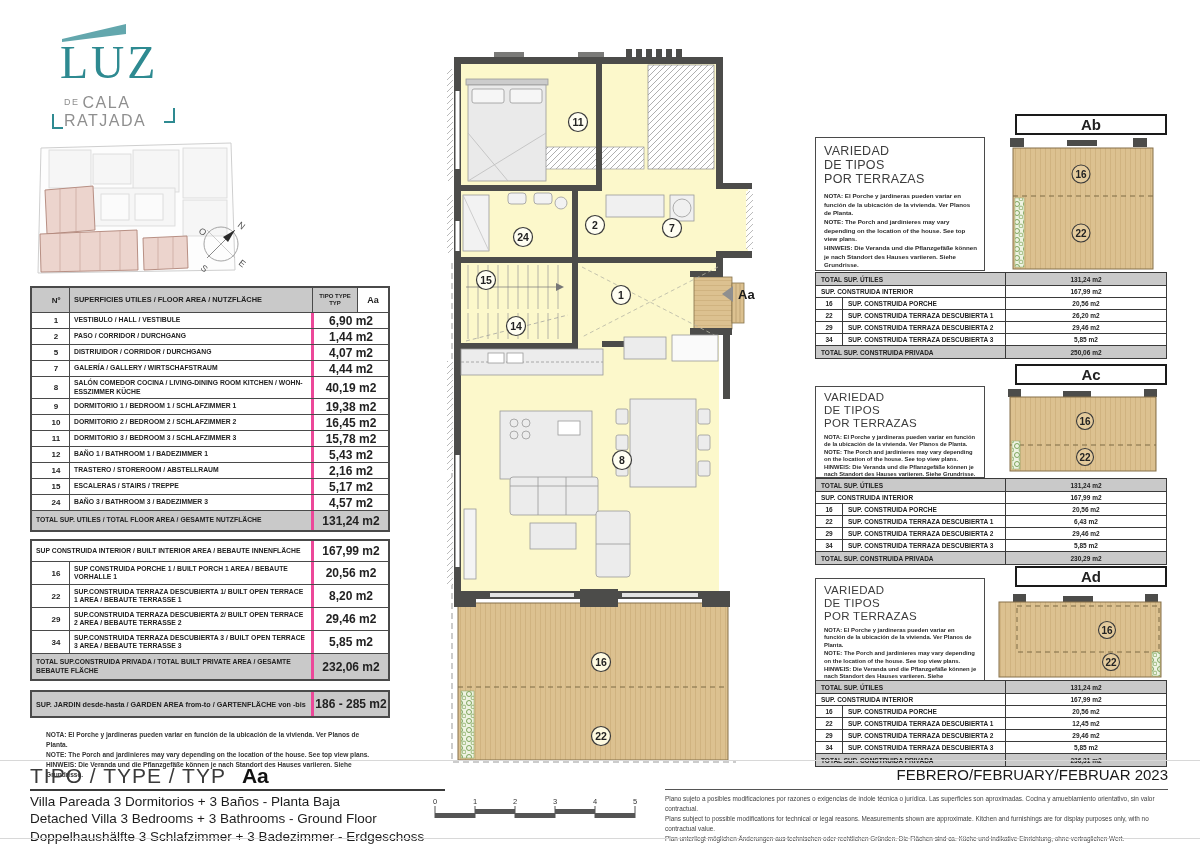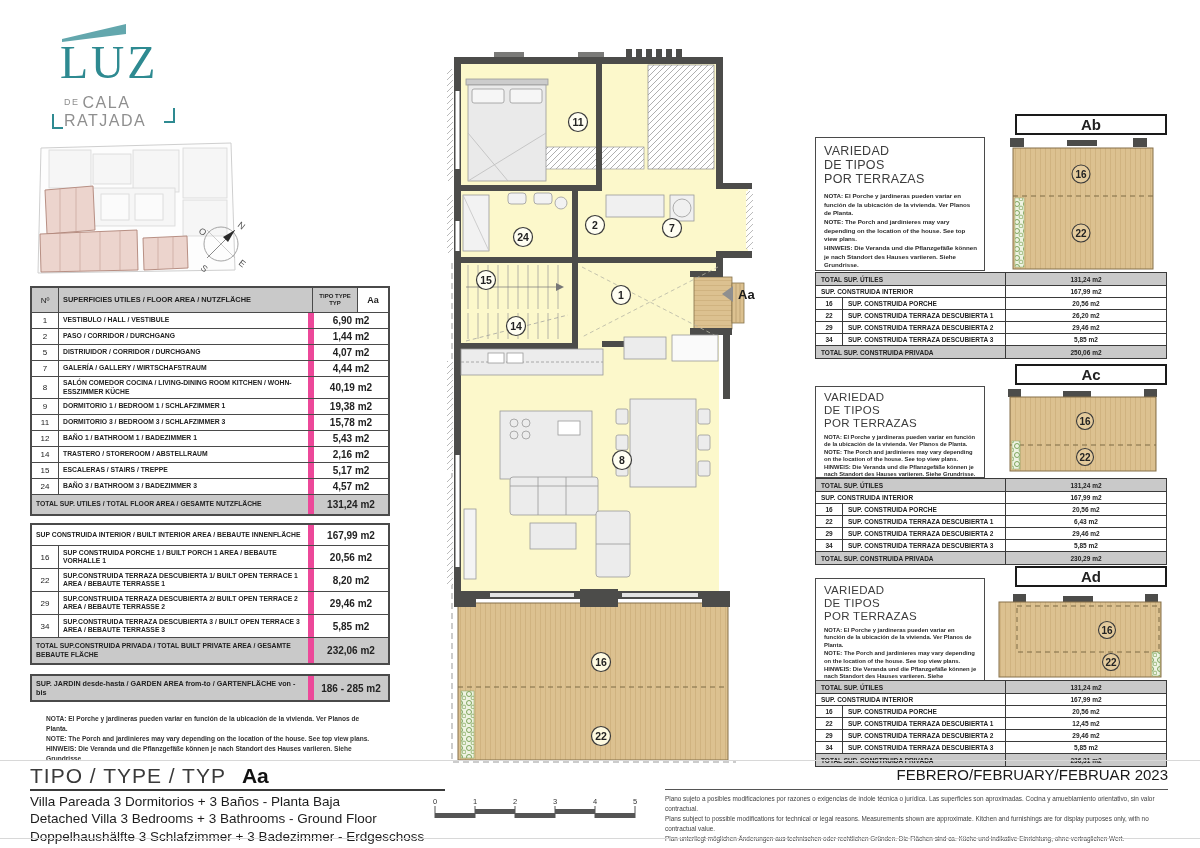--- a/index.html
+++ b/index.html
@@ -13,24 +13,24 @@
   .logo-sub .de{font-size:9px;vertical-align:3px;margin-right:3px;}
   .logo-sub .big{font-size:16px;}
   .brk-l{width:9px;height:13px;border-left:2px solid #2e8a91;border-bottom:2px solid #2e8a91;}
   .brk-r{width:9px;height:13px;border-right:2px solid #2e8a91;border-bottom:2px solid #2e8a91;}
 
   
   .atbl{width:360px;border:2px solid #4a4a4a;box-sizing:border-box;background:#fff;}
   .r{display:flex;align-items:stretch;border-top:1px solid #4a4a4a;box-sizing:border-box;}
   .r:first-child{border-top:none;}
   .cn{width:26px;flex:none;display:flex;align-items:center;justify-content:center;
-      border-right:1px solid #4a4a4a;font-size:8px;font-weight:normal;}
+      border-right:1px solid #4a4a4a;font-size:8px;font-weight:bold;margin-left:11px;}
   .cd{flex:1;display:flex;align-items:center;padding:1px 4px;font-size:6.8px;font-weight:bold;line-height:1.25;}
   .cv{width:74px;flex:none;display:flex;align-items:center;justify-content:center;
-      border-left:6px solid #ec4899;font-size:10px;font-weight:bold;}
+      border-left:3px solid #ec4899;font-size:12px;font-weight:bold;}
   .ct{width:44px;flex:none;display:flex;align-items:center;justify-content:center;text-align:center;
       border-left:1px solid #4a4a4a;font-size:6px;font-weight:bold;line-height:1.2;}
   .ca{width:30px;flex:none;display:flex;align-items:center;justify-content:center;
       border-left:1px solid #4a4a4a;font-size:9px;font-weight:bold;background:#fff;}
   .gray{background:#c9c9c9;}
   .h1{height:16px;}.h2{height:22px;}.hh{height:24px;}.h3{height:20px;}.h4{height:23px;}.h5{height:26px;}.h6{height:24px;}
   .nota{font-size:6.6px;font-weight:bold;line-height:1.5;color:#333;}
 
   
   .vpanel{left:815px;width:352px;}
@@ -159,20 +159,25 @@
           <div class="cn">8</div>
           <div class="cd" style="max-width:250px">SALÓN COMEDOR COCINA / LIVING-DINING ROOM KITCHEN / WOHN-ESSZIMMER  KÜCHE</div>
           <div class="cv">40,19 m2</div>
         </div>
       <div class="r h1">
           <div class="cn">9</div>
           <div class="cd">DORMITORIO 1 / BEDROOM 1 / SCHLAFZIMMER 1</div>
           <div class="cv">19,38 m2</div>
         </div>
       <div class="r h1">
+          <div class="cn">10</div>
+          <div class="cd">DORMITORIO 2 / BEDROOM 2 / SCHLAFZIMMER 2</div>
+          <div class="cv">16,45 m2</div>
+        </div>
+      <div class="r h1">
           <div class="cn">11</div>
           <div class="cd">DORMITORIO 3 / BEDROOM 3 / SCHLAFZIMMER 3</div>
           <div class="cv">15,78 m2</div>
         </div>
       <div class="r h1">
           <div class="cn">12</div>
           <div class="cd">BAÑO 1 / BATHROOM 1 / BADEZIMMER 1</div>
           <div class="cv">5,43 m2</div>
         </div>
       <div class="r h1">

